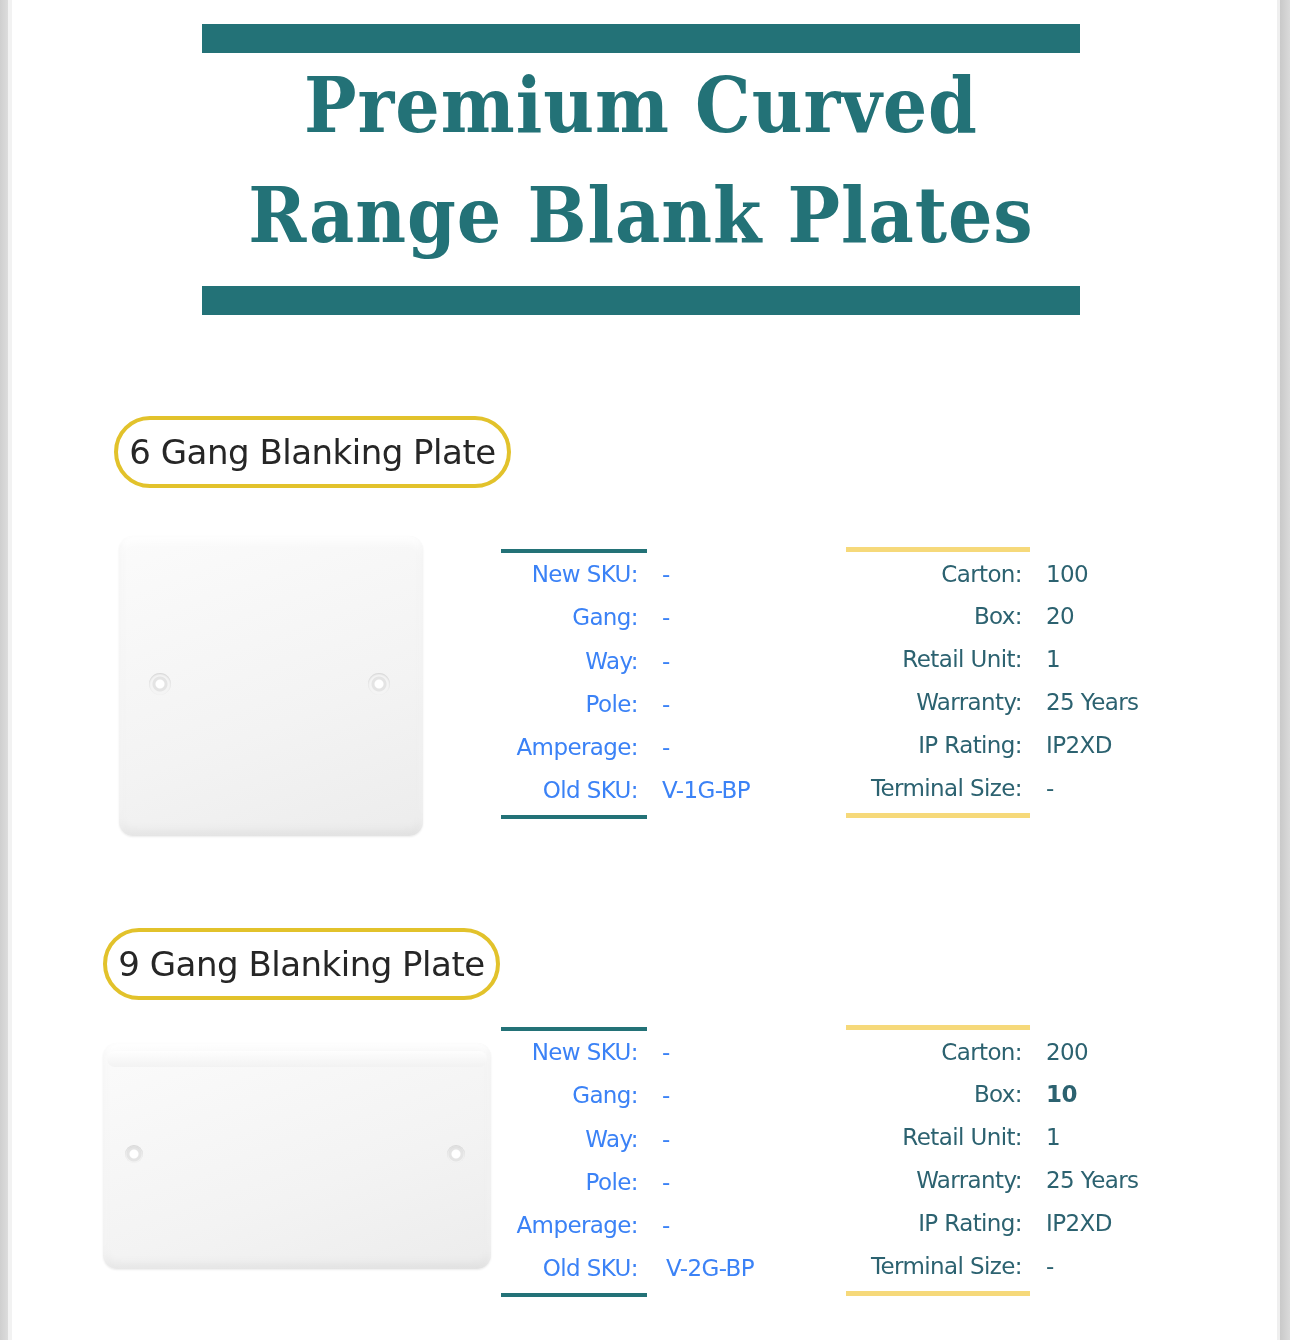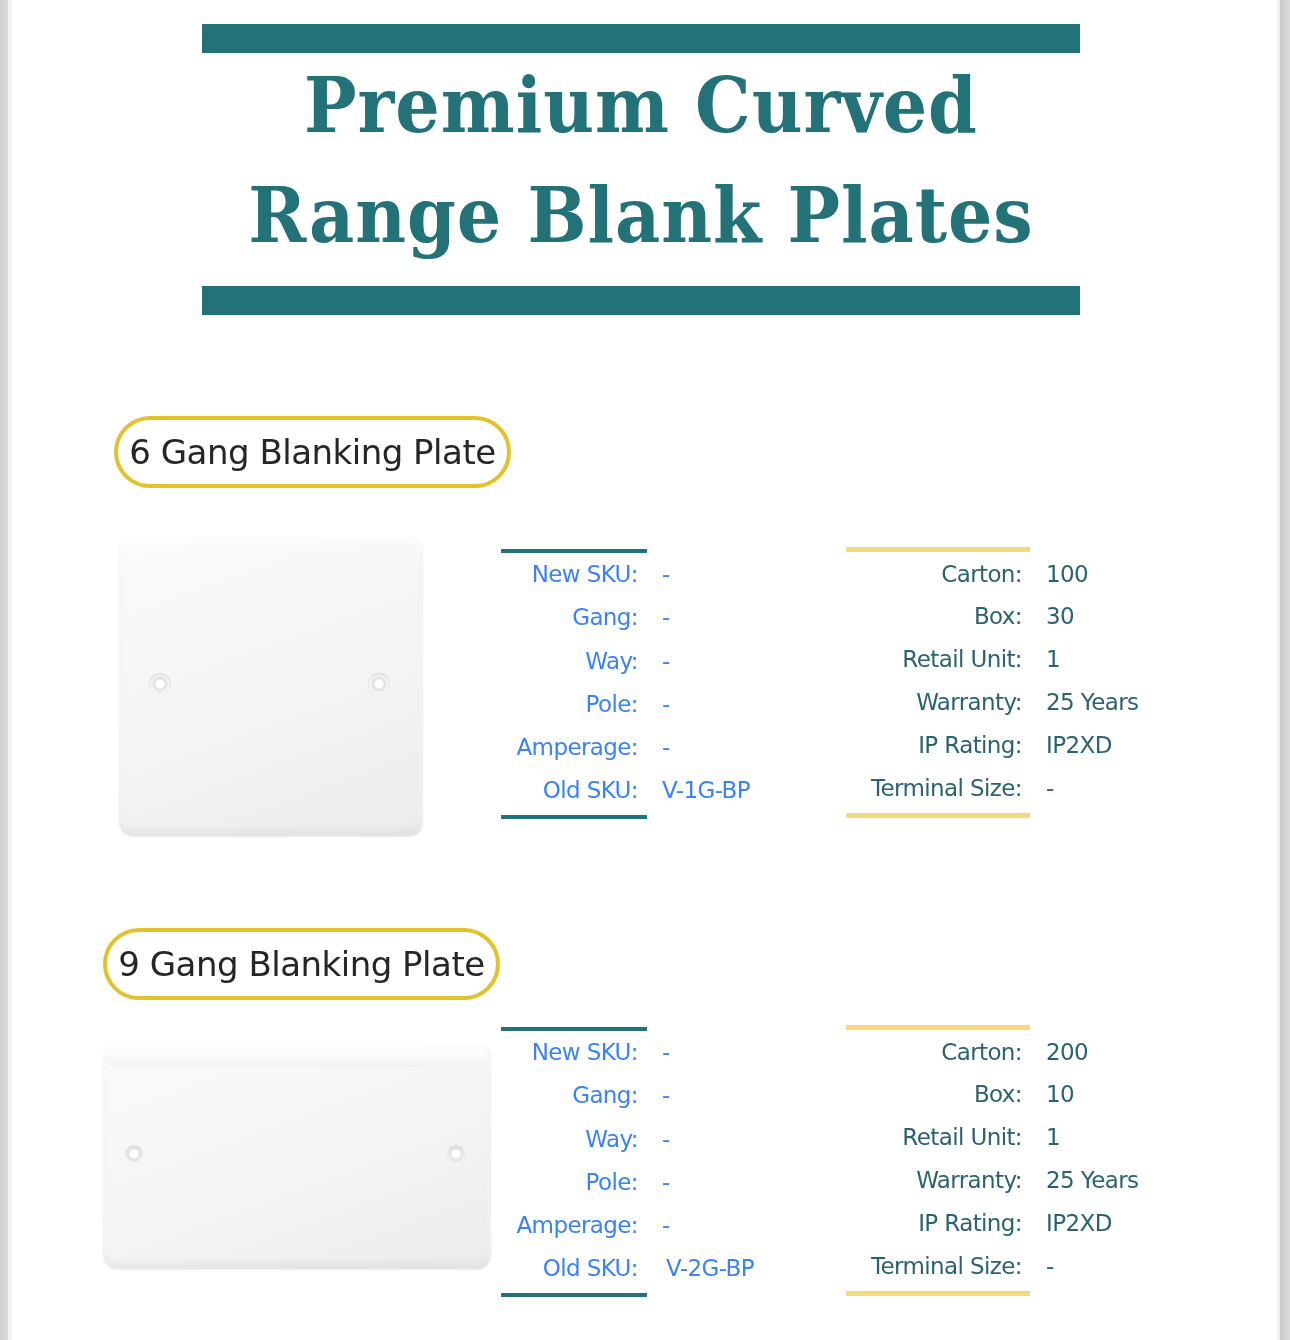--- a/index.html
+++ b/index.html
@@ -116,21 +116,21 @@
   <div class="rule teal" style="left:501px; top:815px;"></div>
 
   <div class="rule gold" style="left:846px; top:547px;"></div>
   <div class="spec-table right-table">
     <div class="spec-row" style="left:800px; top:561px;">
       <span class="spec-label" style="width:222px;">Carton:</span>
       <span class="spec-value" style="left:246px;">100</span>
     </div>
     <div class="spec-row" style="left:800px; top:603px;">
       <span class="spec-label" style="width:222px;">Box:</span>
-      <span class="spec-value" style="left:246px;">30</span>
+      <span class="spec-value" style="left:246px;">20</span>
     </div>
     <div class="spec-row" style="left:800px; top:646px;">
       <span class="spec-label" style="width:222px;">Retail Unit:</span>
       <span class="spec-value" style="left:246px;">1</span>
     </div>
     <div class="spec-row" style="left:800px; top:689px;">
       <span class="spec-label" style="width:222px;">Warranty:</span>
       <span class="spec-value" style="left:246px;">25 Years</span>
     </div>
     <div class="spec-row" style="left:800px; top:732px;">
@@ -183,21 +183,21 @@
   <div class="rule teal" style="left:501px; top:1293px;"></div>
 
   <div class="rule gold" style="left:846px; top:1025px;"></div>
   <div class="spec-table right-table">
     <div class="spec-row" style="left:800px; top:1039px;">
       <span class="spec-label" style="width:222px;">Carton:</span>
       <span class="spec-value" style="left:246px;">200</span>
     </div>
     <div class="spec-row" style="left:800px; top:1081px;">
       <span class="spec-label" style="width:222px;">Box:</span>
-      <span class="spec-value" style="left:246px;">10</span>
+      <span class="spec-value" style="left:246px;font-weight:bold;">10</span>
     </div>
     <div class="spec-row" style="left:800px; top:1124px;">
       <span class="spec-label" style="width:222px;">Retail Unit:</span>
       <span class="spec-value" style="left:246px;">1</span>
     </div>
     <div class="spec-row" style="left:800px; top:1167px;">
       <span class="spec-label" style="width:222px;">Warranty:</span>
       <span class="spec-value" style="left:246px;">25 Years</span>
     </div>
     <div class="spec-row" style="left:800px; top:1210px;">

